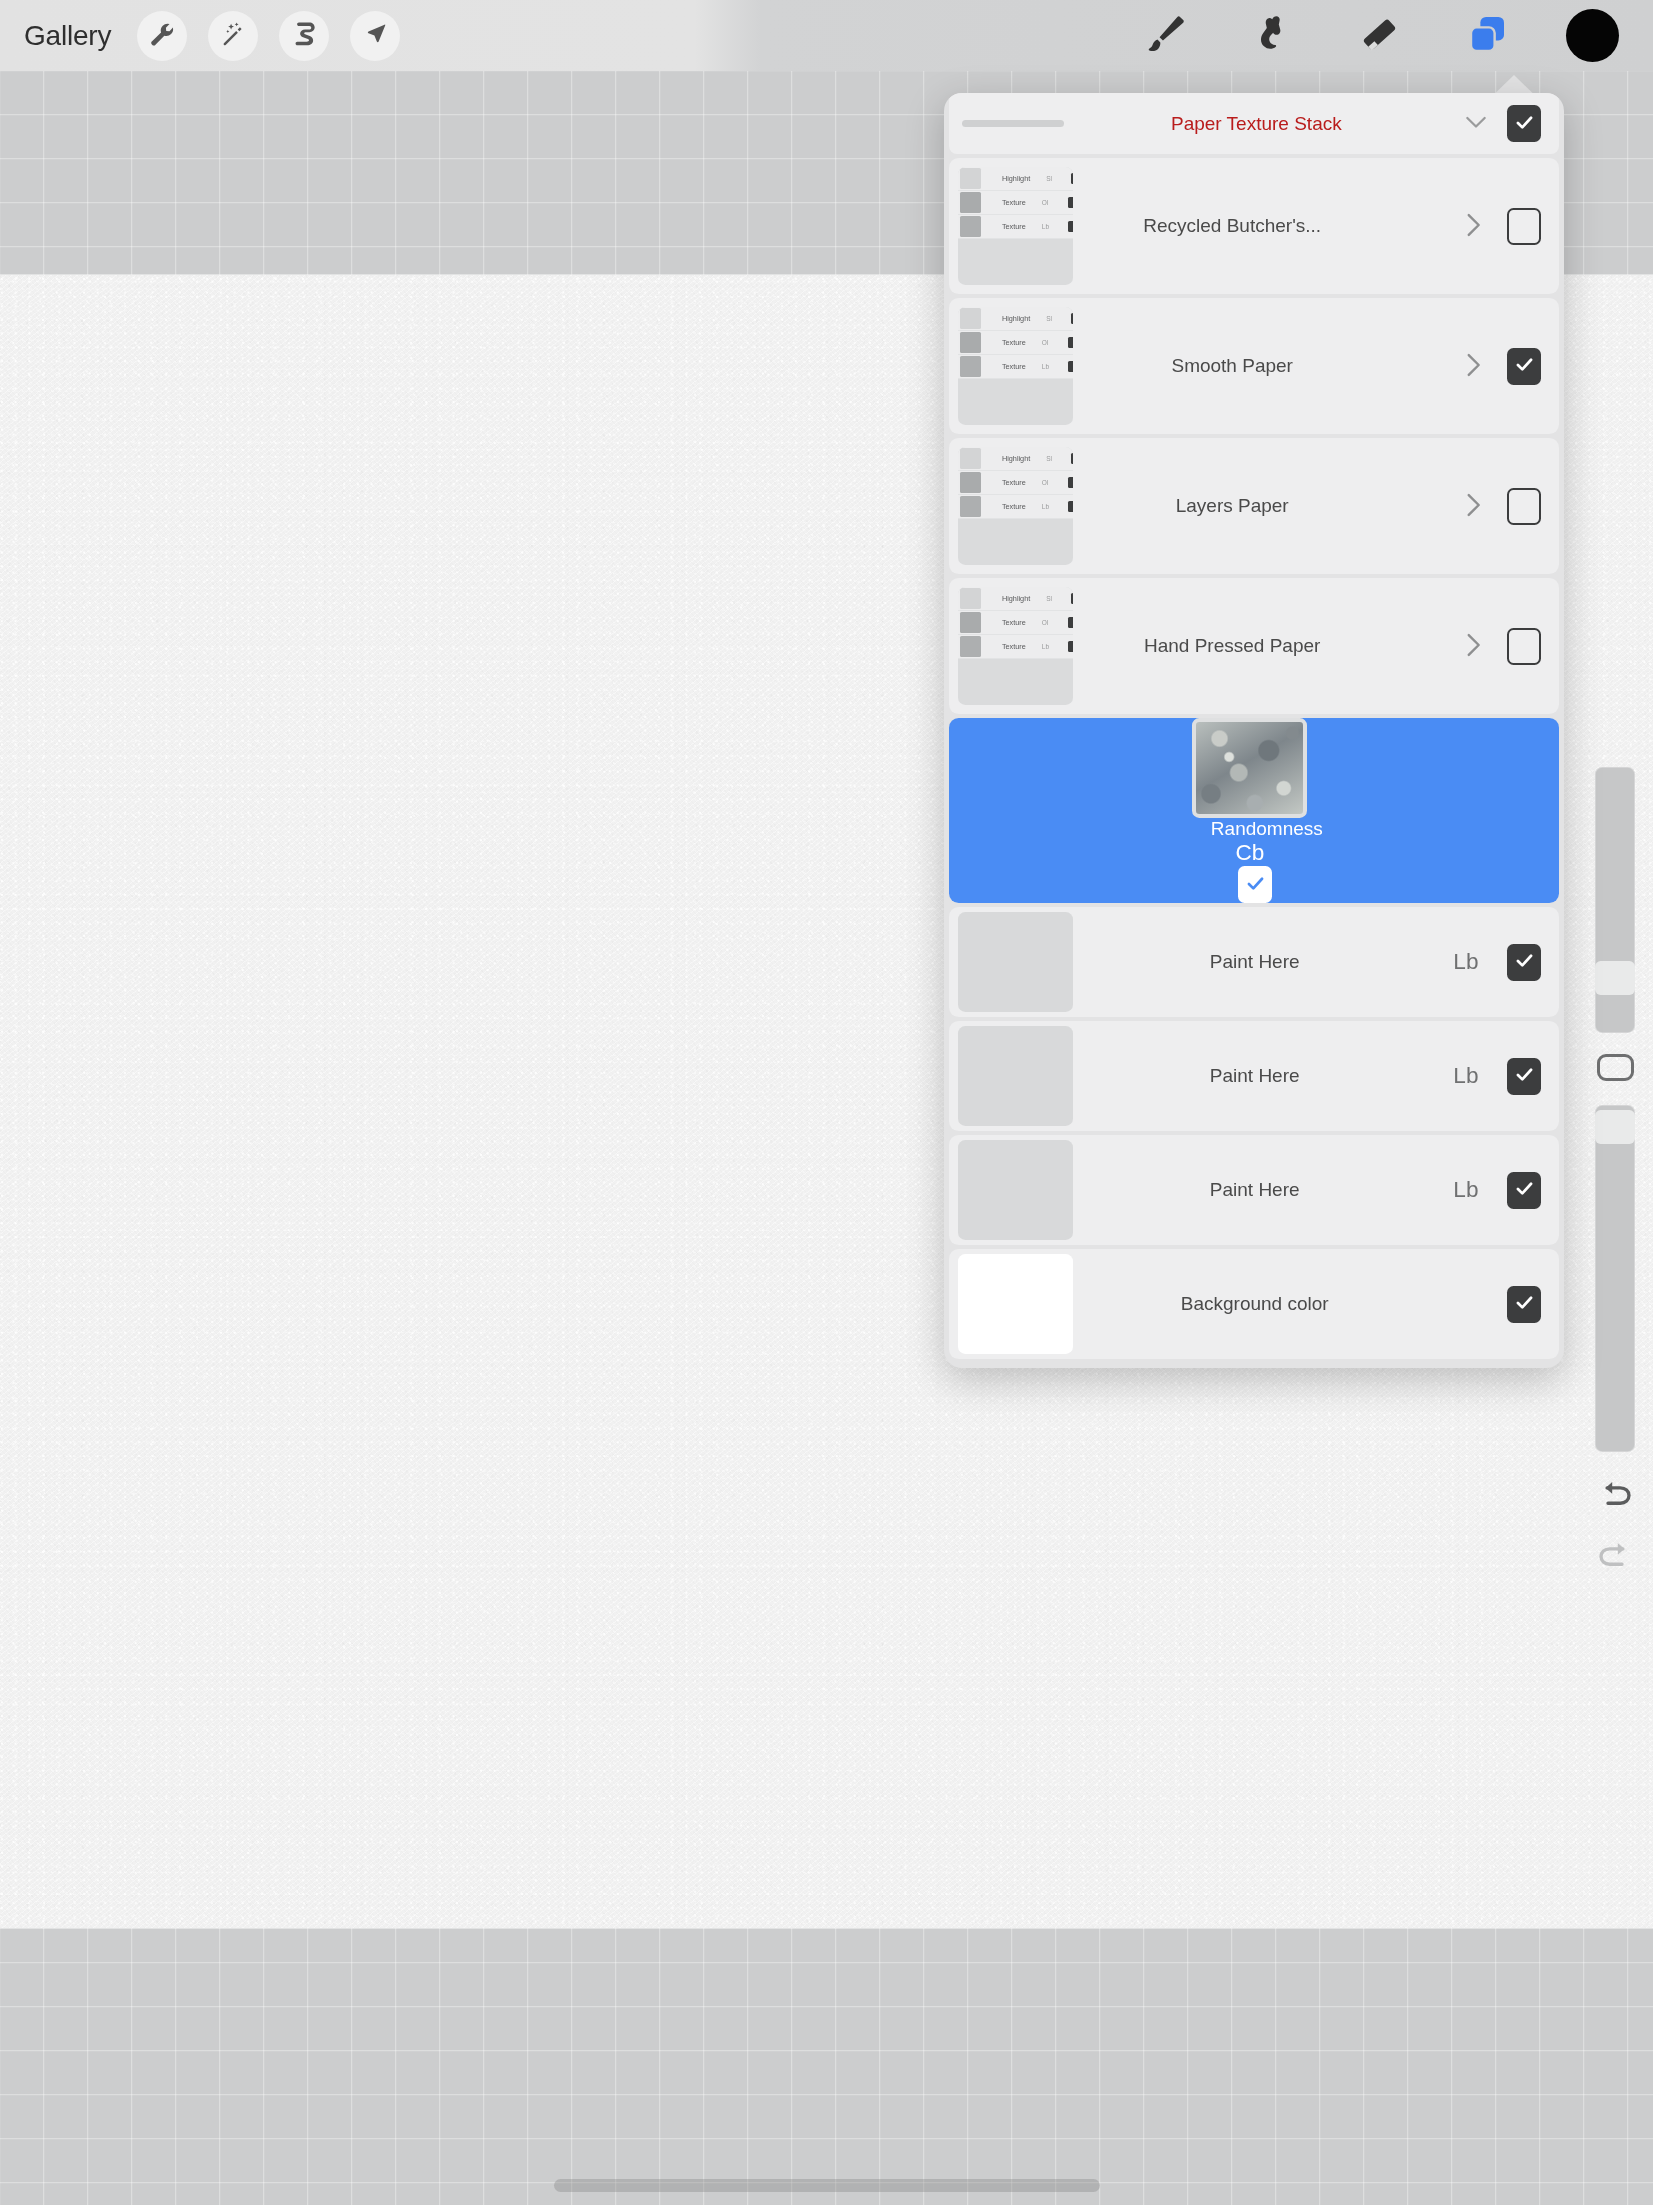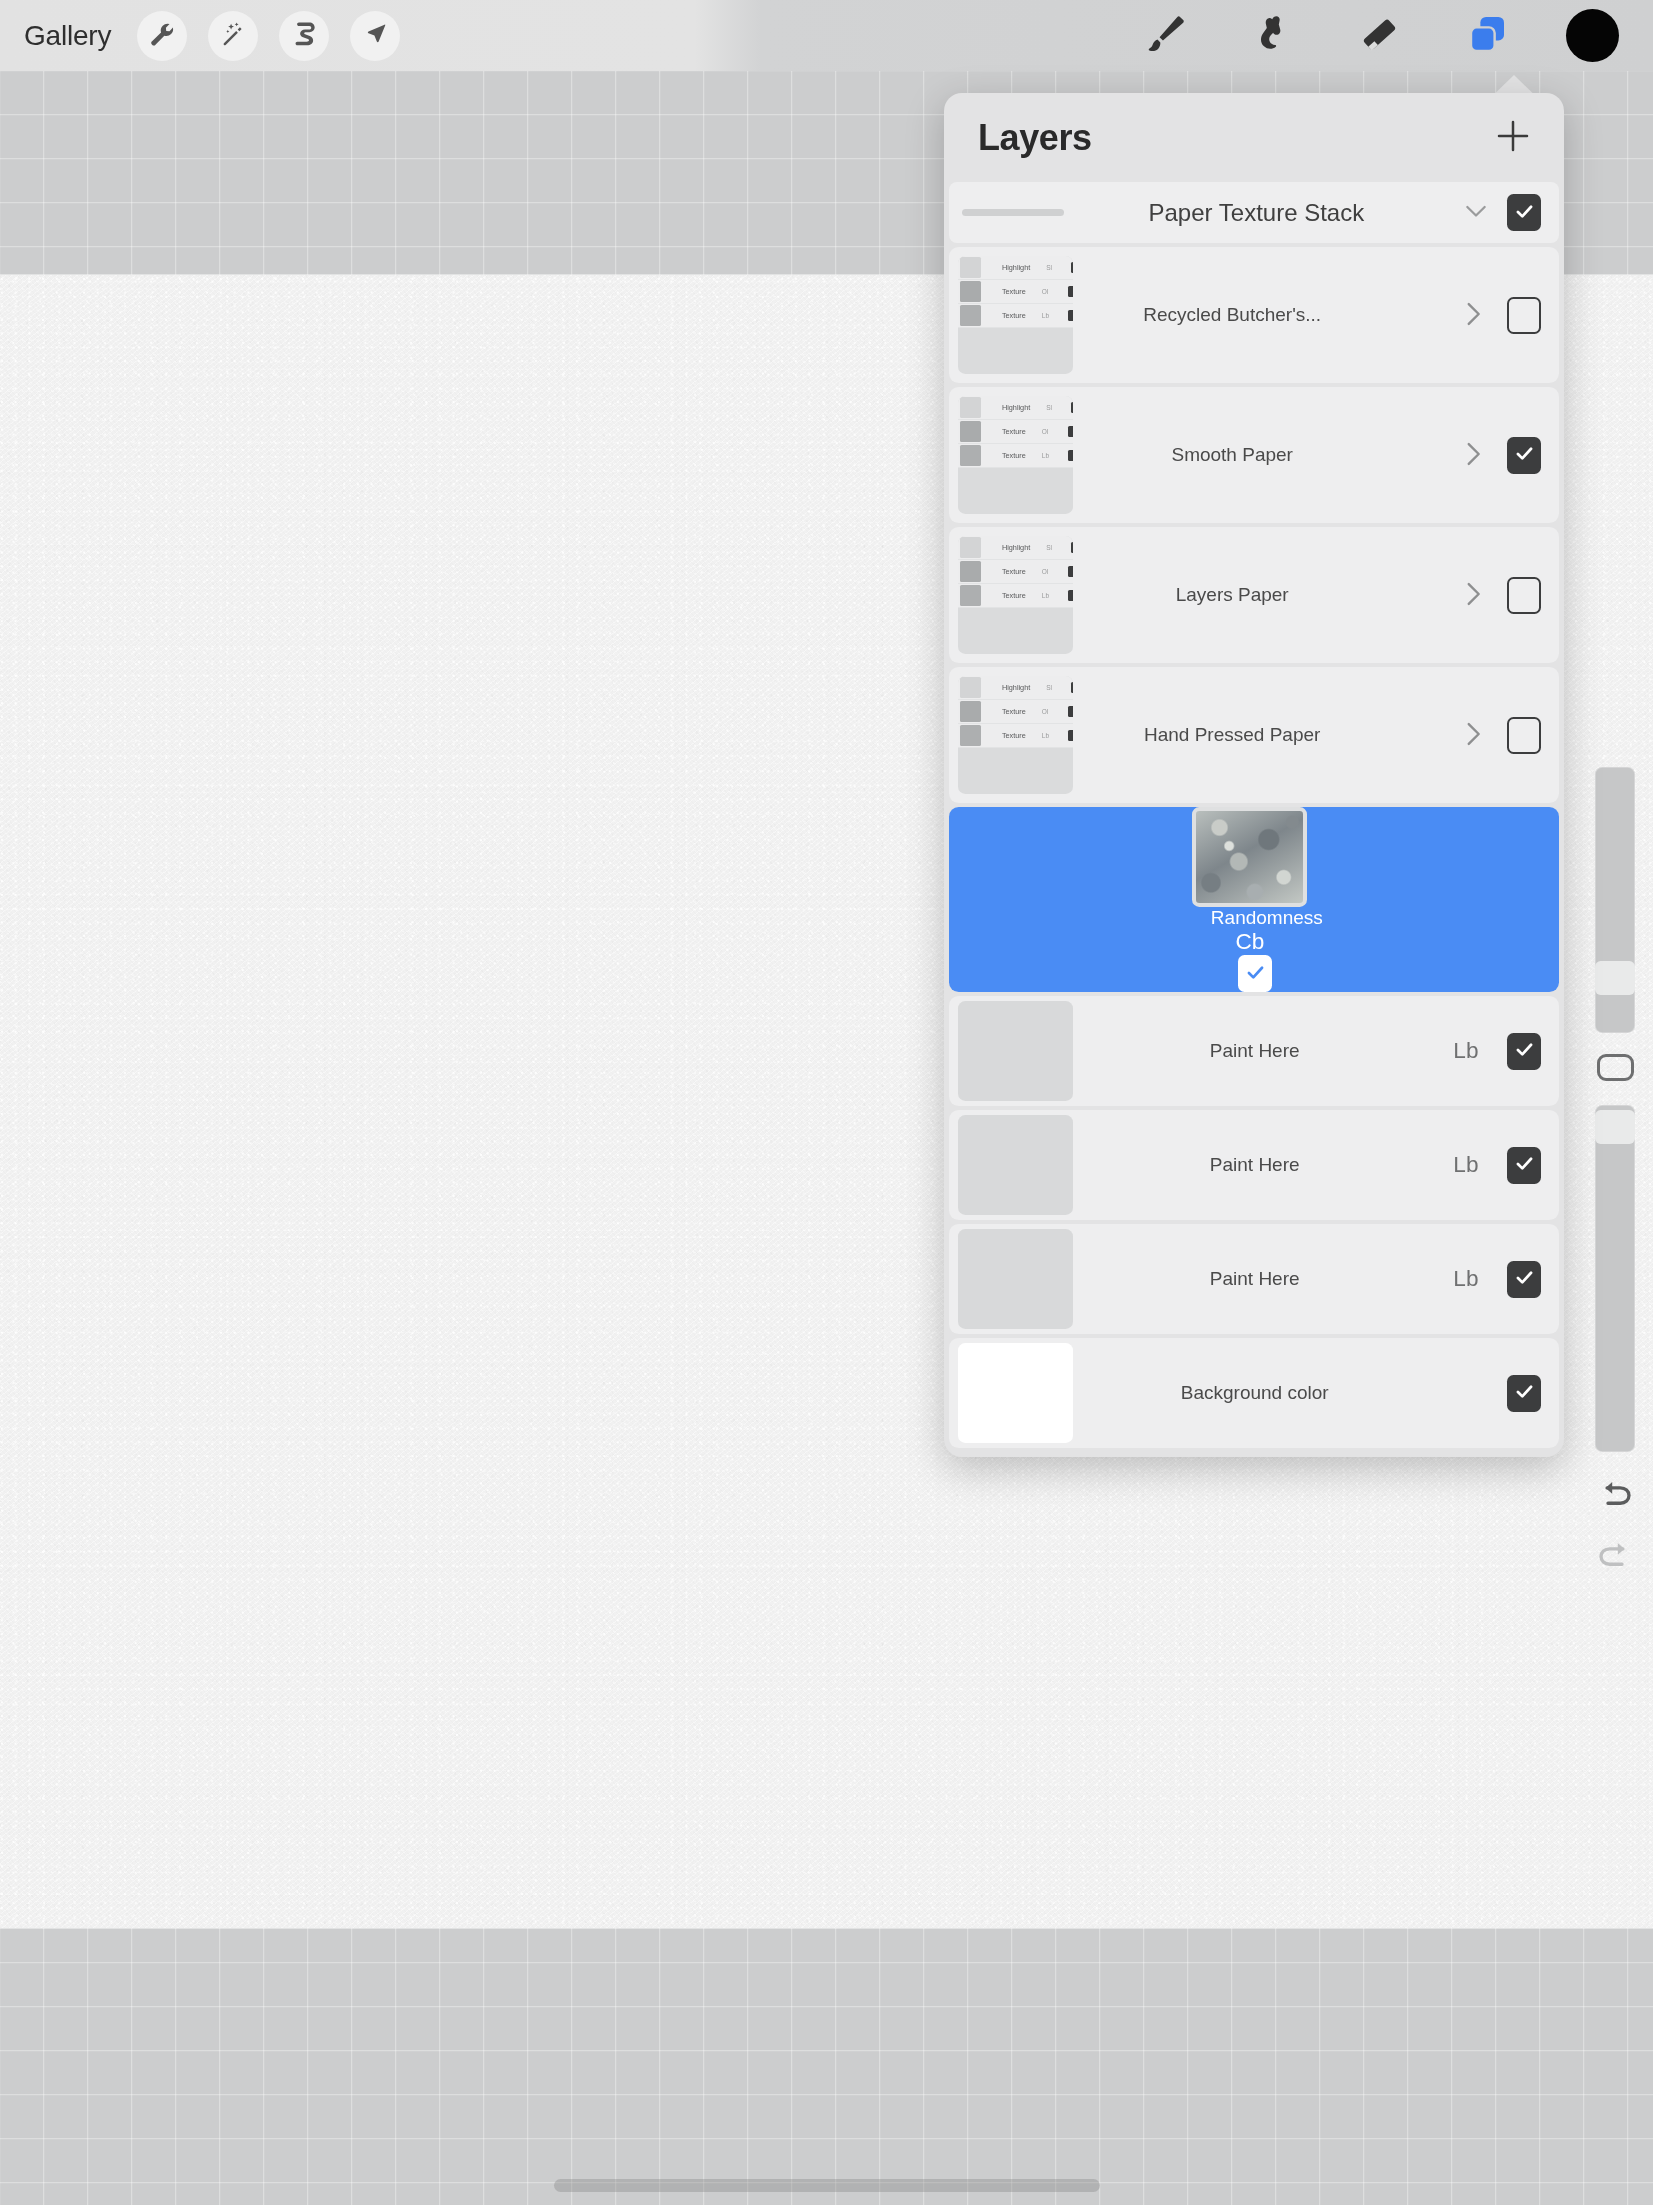--- a/index.html
+++ b/index.html
@@ -211,22 +211,22 @@
     padding-left: 13px;
   }
   .handle-line {
     width: 115px; height: 7.3px;
     border-radius: 4px;
     background: #cfd0d1;
   }
   .group-name {
     flex: 1;
     text-align: center;
-    font-size: 24px;
-    color: #404040;
+    font-size: 19px;
+    color: #b91c1c;
     padding-right: 8px;
   }
   .chev-down { width: 39px; display:flex; align-items:center; justify-content:center; }
 
   .layer-row {
     min-height: 136px;
     margin-bottom: 4px;
     background: #eeeeef;
     border-radius: 9.7px;
     display: flex;
@@ -445,30 +445,20 @@
           <path d="m13.6 5.2 3.8 3.4-3.8 3.3z" fill="#bfc0c1"></path>
         </svg>
       </span>
     </div>
   </div>
 
   <div class="panel-caret"></div>
 
   <div class="layers-panel">
 
-    <div class="panel-header">
-      <span class="panel-title">Layers</span>
-      <div class="add-layer-btn">
-        <span>
-          <svg width="40" height="40" viewBox="0 0 24 24">
-            <path d="M12 3.6v16.8M3.6 12h16.8" stroke="#3a3a3a" stroke-width="1.5" stroke-linecap="round"></path>
-          </svg>
-        </span>
-      </div>
-    </div>
 
     <div class="rows">
 
       <div class="group-row">
         <div class="group-handle">
           <div class="handle-line"></div>
         </div>
         <span class="group-name">Paper Texture Stack</span>
         <div class="chev-down">
           <span>

